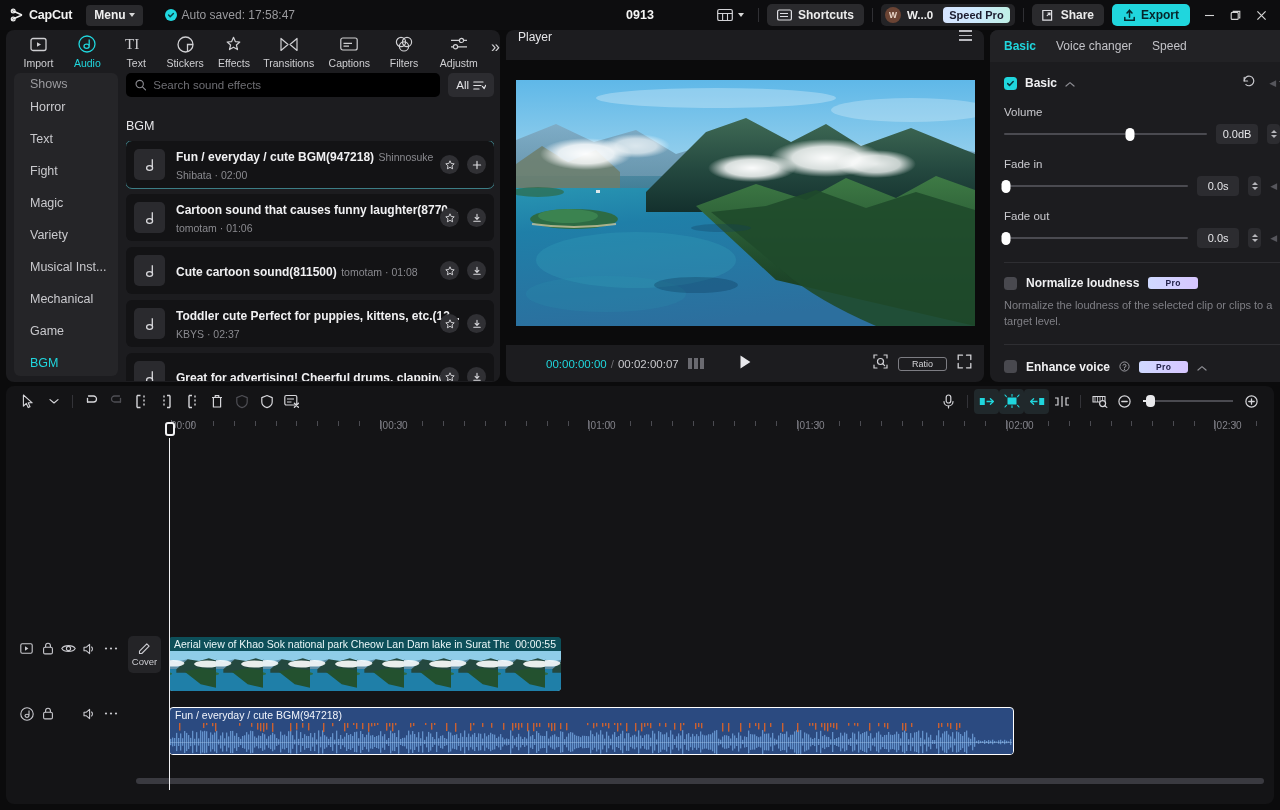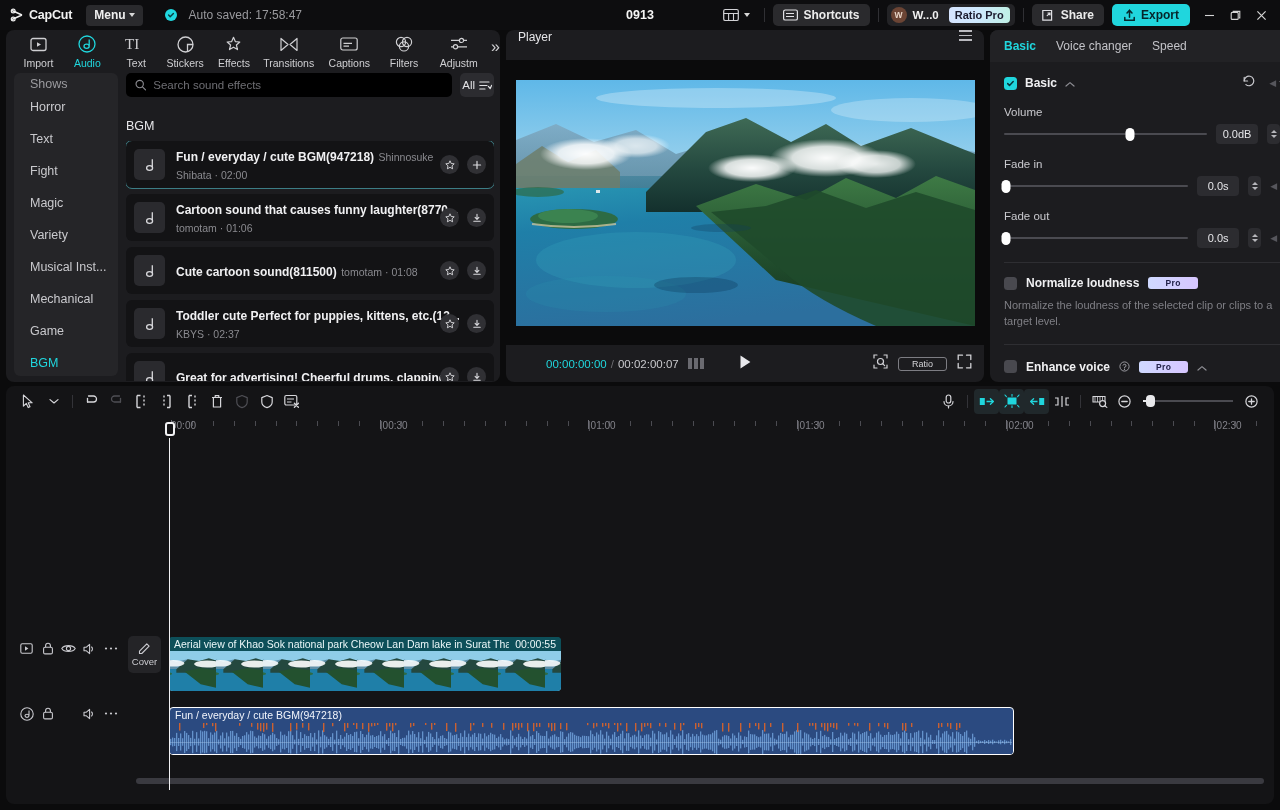--- a/index.html
+++ b/index.html
@@ -20,21 +20,21 @@
   }
   .logo-wrap { display: flex; align-items: center; gap: 5px; margin-left: 10px; }
   .logo-mark { width: 14px; height: 14px; position: relative; }
   .logo-text { font-size: 12.5px; font-weight: 700; color: #f2f2f2; letter-spacing: -0.2px; }
   .menu-btn {
     margin-left: 14px; height: 21px; padding: 0 8px; background: #2a2a2d;
     border-radius: 4px; display: flex; align-items: center; gap: 3px;
     font-size: 12px; color: #f0f0f0; cursor: default; font-weight: 600;
   }
   .caret-dn { width: 0; height: 0; border-left: 3.5px solid transparent; border-right: 3.5px solid transparent; border-top: 4px solid #d8d8d8; }
-  .autosave { margin-left: 22px; display: flex; align-items: center; gap: 12px; font-size: 12px; color: #9a9a9e; }
+  .autosave { margin-left: 22px; display: flex; align-items: center; gap: 5px; font-size: 12px; color: #9a9a9e; }
   .check-dot { width: 12px; height: 12px; border-radius: 50%; background: #20d8e0; display: flex; align-items: center; justify-content: center; }
   .check-dot svg { display: block; }
 
   .proj-title { position: absolute; left: 0; right: 0; text-align: center; font-size: 12.5px; font-weight: 700; color: #f5f5f5; pointer-events: none; }
 
   .tb-right { margin-left: auto; display: flex; align-items: center; gap: 0px; padding-right: 6px; }
   .layout-btn { display: flex; align-items: center; gap: 5px; padding: 3px 6px; cursor: default; }
   .vsep { width: 1px; height: 14px; background: #303034; margin: 0 8px; }
   .shortcuts-btn {
     display: flex; align-items: center; gap: 6px; background: #2a2a2d;
@@ -71,21 +71,21 @@
   }
   .cat-item { height: 32px; display: flex; align-items: center; padding-left: 16px; font-size: 12.5px; color: #c9c9cd; cursor: default; }
   .cat-item.clipped { color: #9b9b9f; height: 18px; align-items: flex-end; }
   .cat-item.active { color: #20d6dd; }
 
   .media-main { position: absolute; top: 43px; left: 120px; right: 6px; bottom: 6px; }
   .search-row { display: flex; align-items: center; gap: 8px; height: 24px; }
   .search-box { flex: 1; height: 24px; background: #000; border-radius: 5px; display: flex; align-items: center; gap: 7px; padding: 0 9px; }
   .search-box input { background: transparent; border: 0; outline: none; color: #cfcfd2; font-size: 11.5px; font-family: inherit; width: 100%; }
   .search-box input::placeholder { color: #6e6e73; }
-  .filter-btn { height: 24px; background: #2c2c30; border-radius: 5px; display: flex; align-items: center; gap: 4px; padding: 0 2px; font-size: 11.5px; color: #e3e3e6; cursor: default; }
+  .filter-btn { height: 24px; background: #2c2c30; border-radius: 5px; display: flex; align-items: center; gap: 4px; padding: 0 8px; font-size: 11.5px; color: #e3e3e6; cursor: default; }
 
   .section-label { margin-top: 22px; font-size: 12.5px; color: #e6e6e9; }
   .audio-list { margin-top: 8px; position: relative; height: 240px; overflow: hidden; }
   .audio-item {
     height: 47px; border-radius: 6px; background: #131315; display: flex; align-items: center;
     padding: 0 8px 0 8px; margin-bottom: 6px; cursor: default; position: relative;
   }
   .audio-item.selected { background: #131315; outline: 1px solid #3c7d85; }
   .ai-thumb { width: 31px; height: 31px; border-radius: 5px; background: #2a2a2e; display: flex; align-items: center; justify-content: center; flex: none; }
   .ai-meta { margin-left: 11px; min-width: 0; flex: 1; }
@@ -241,21 +241,21 @@
         <svg width="15" height="12" viewBox="0 0 15 12">
             <rect x="0.6" y="1" width="13.8" height="10" rx="1.6" stroke="#e0e0e4" stroke-width="1.2" fill="none"></rect>
             <path d="M3 4.5 H11 M3 7.5 H11" stroke="#e0e0e4" stroke-width="1.1"></path>
           </svg>
         <span>Shortcuts</span>
       </div>
       <span class="vsep"></span>
       <div class="user-chip">
         <span class="avatar">W</span>
         <span class="user-name">W...0</span>
-        <span class="joinpro">Ratio Pro</span>
+        <span class="joinpro">Speed Pro</span>
       </div>
       <span class="vsep"></span>
       <div class="share-btn">
         <svg width="14" height="13" viewBox="0 0 14 13">
             <path d="M0.8 1.5 H9.6 V11.2 H0.8 Z" stroke="#e0e0e4" stroke-width="1.2" fill="none"></path>
             <path d="M5.2 6.6 L8 4 M8 4 H5.9 M8 4 V6" stroke="#e0e0e4" stroke-width="1.2" fill="none" stroke-linecap="round"></path>
           </svg>
         <span>Share</span>
       </div>
       <div class="export-btn">

